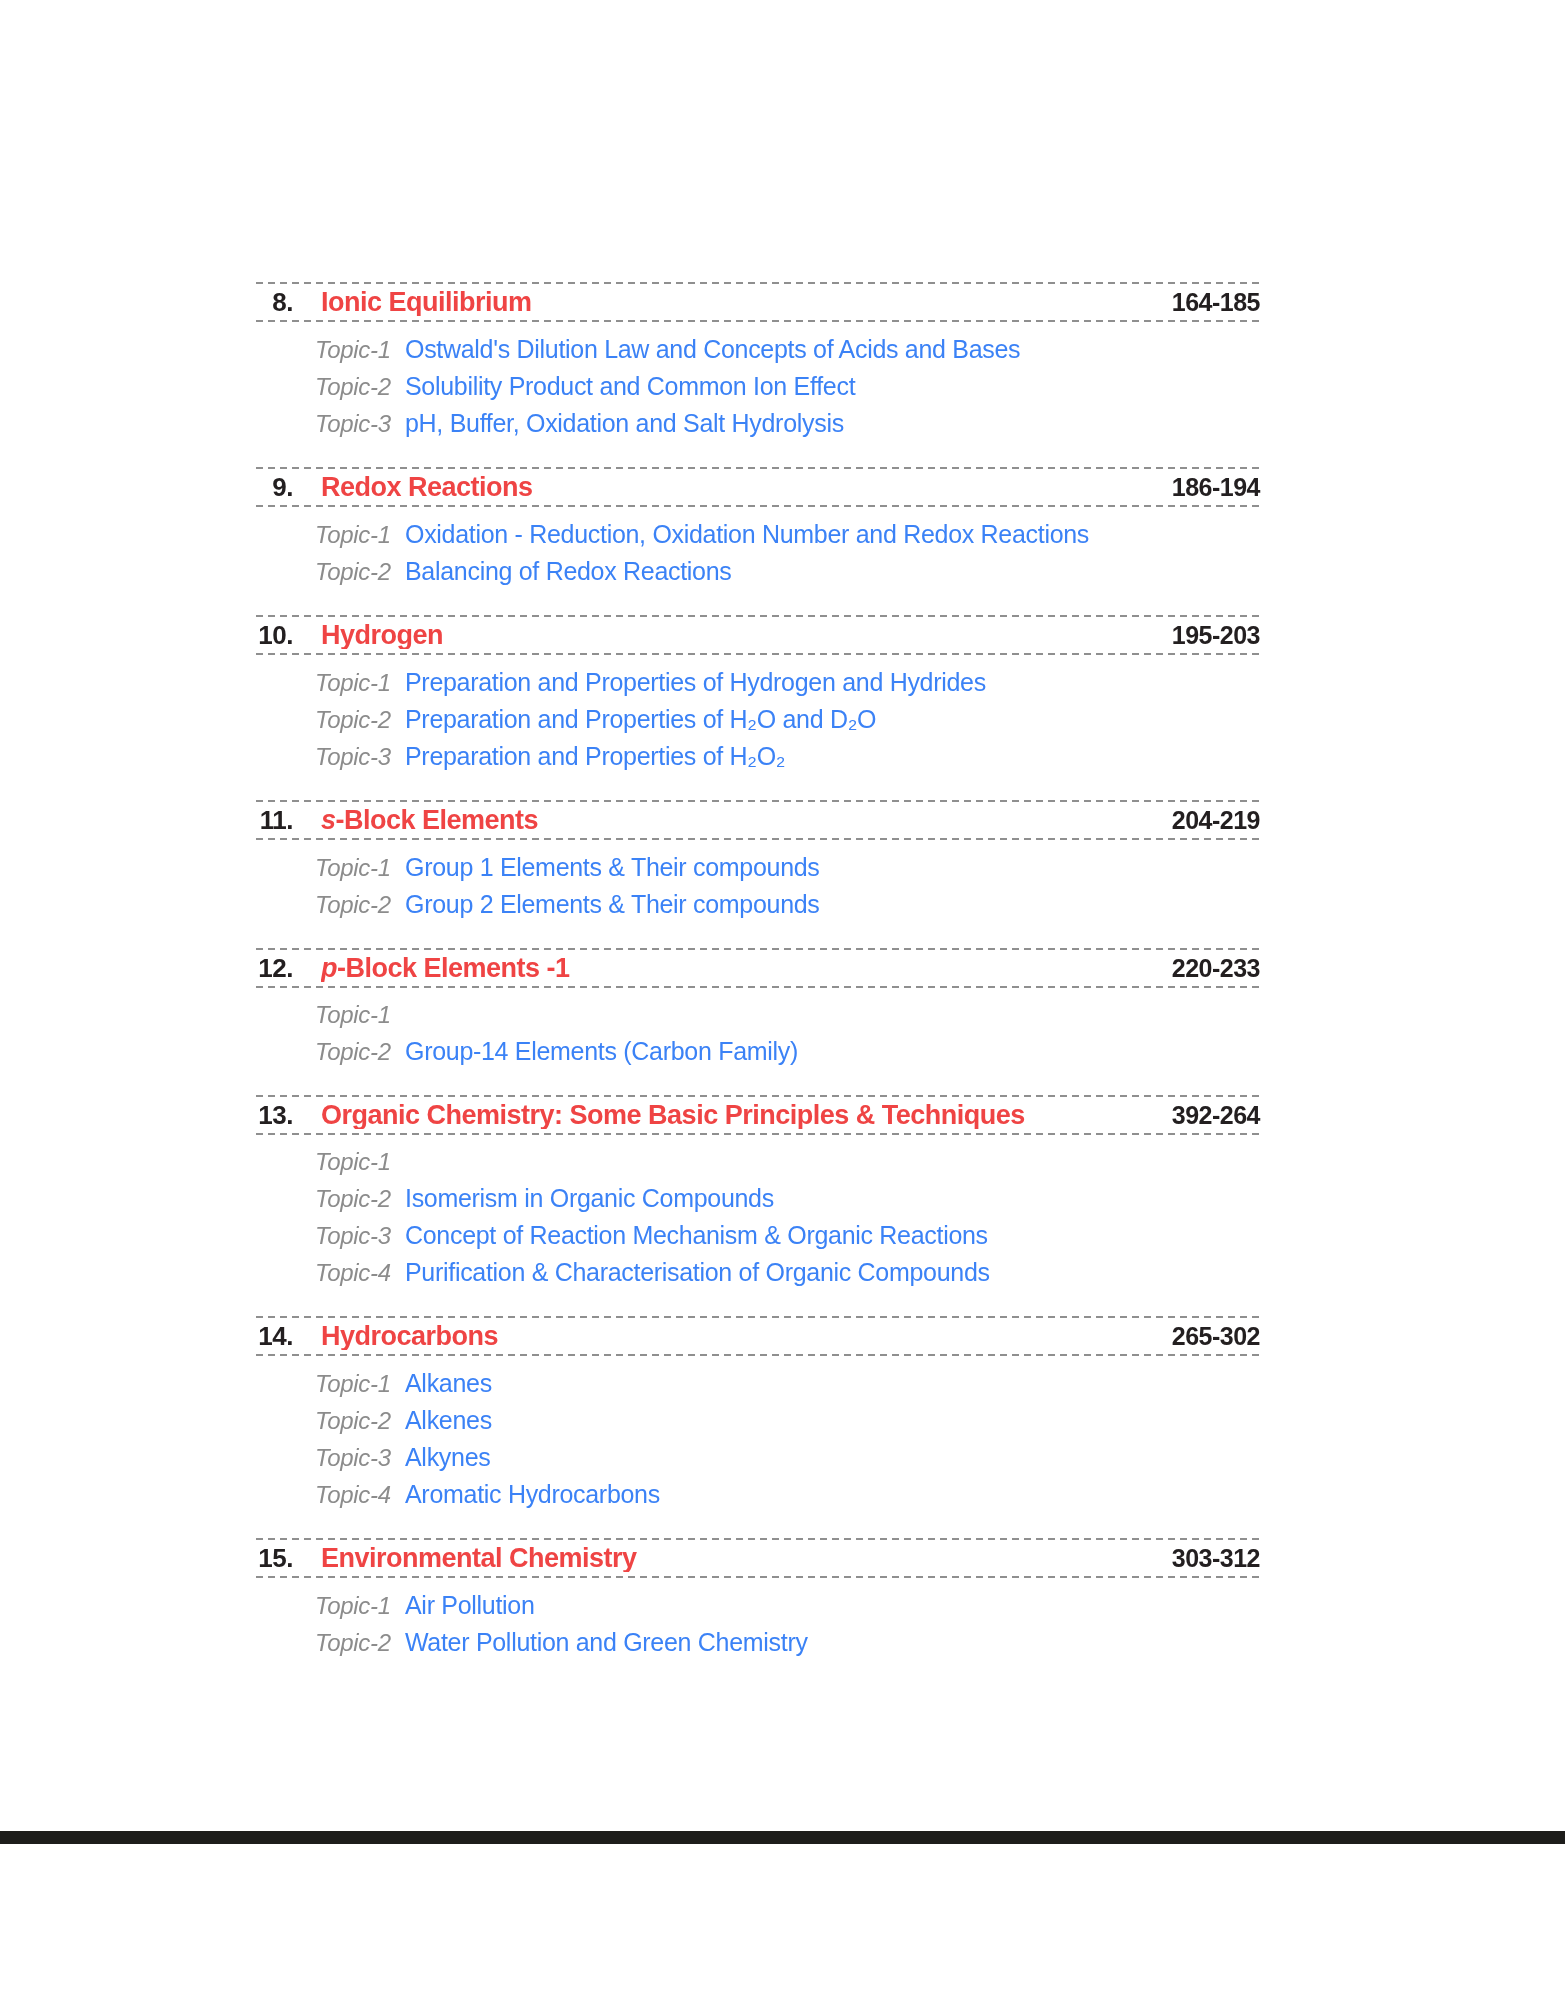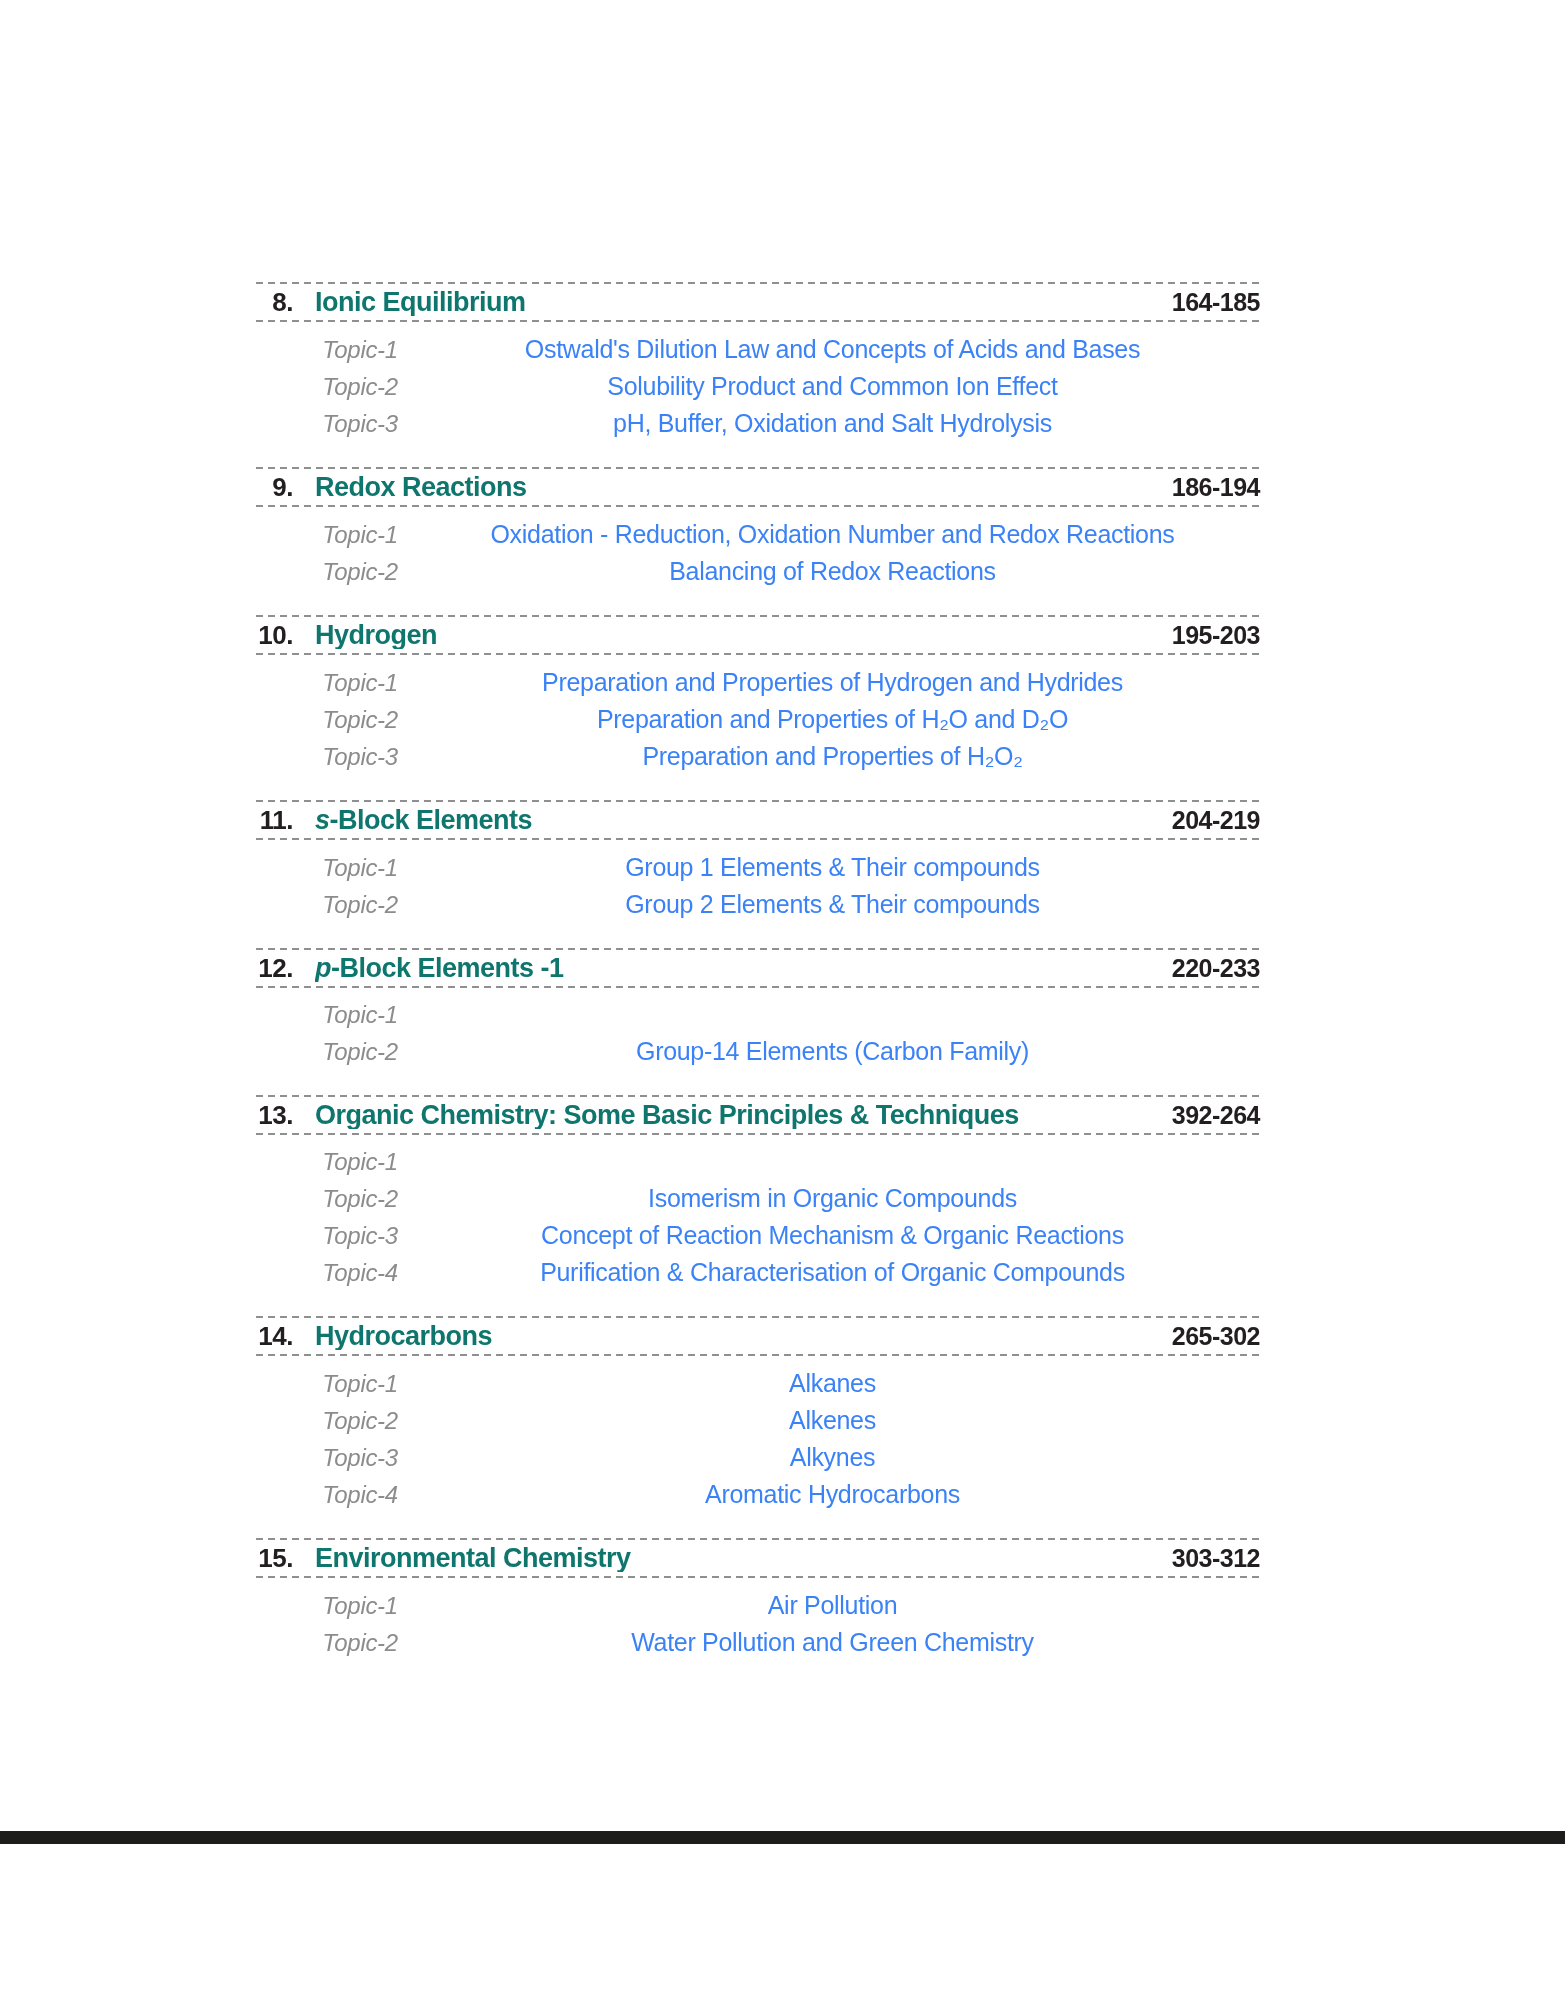--- a/index.html
+++ b/index.html
@@ -35,26 +35,26 @@
     text-align: right;
     font-weight: bold;
     font-size: 26px;
     line-height: 28px;
     letter-spacing: -0.5px;
     color: #231f20;
     flex: 0 0 auto;
   }
   .chap-title {
     flex: 1 1 auto;
-    margin-left: 22px;
+    margin-left: 28px;
     font-weight: bold;
     font-size: 27px;
     line-height: 28px;
     letter-spacing: -0.5px;
-    color: #0f766e;
+    color: #ef4444;
     white-space: nowrap;
     overflow: hidden;
   }
   .chap-title .it {
     font-style: italic;
   }
   .chap-pages {
     flex: 0 0 auto;
     font-weight: bold;
     font-size: 25px;
@@ -64,21 +64,20 @@
     white-space: nowrap;
     margin-left: 12px;
   }
   .topics {
     padding: 9px 0 25px 59px;
   }
   .topic-row {
     display: flex;
     align-items: baseline;
     line-height: 36px;
-    text-align: center;
   }
   .topic-label {
     flex: 0 0 auto;
     width: 90px;
     font-style: italic;
     font-size: 24px;
     letter-spacing: -0.3px;
     color: #8c8c8c;
   }
   .topic-text {

